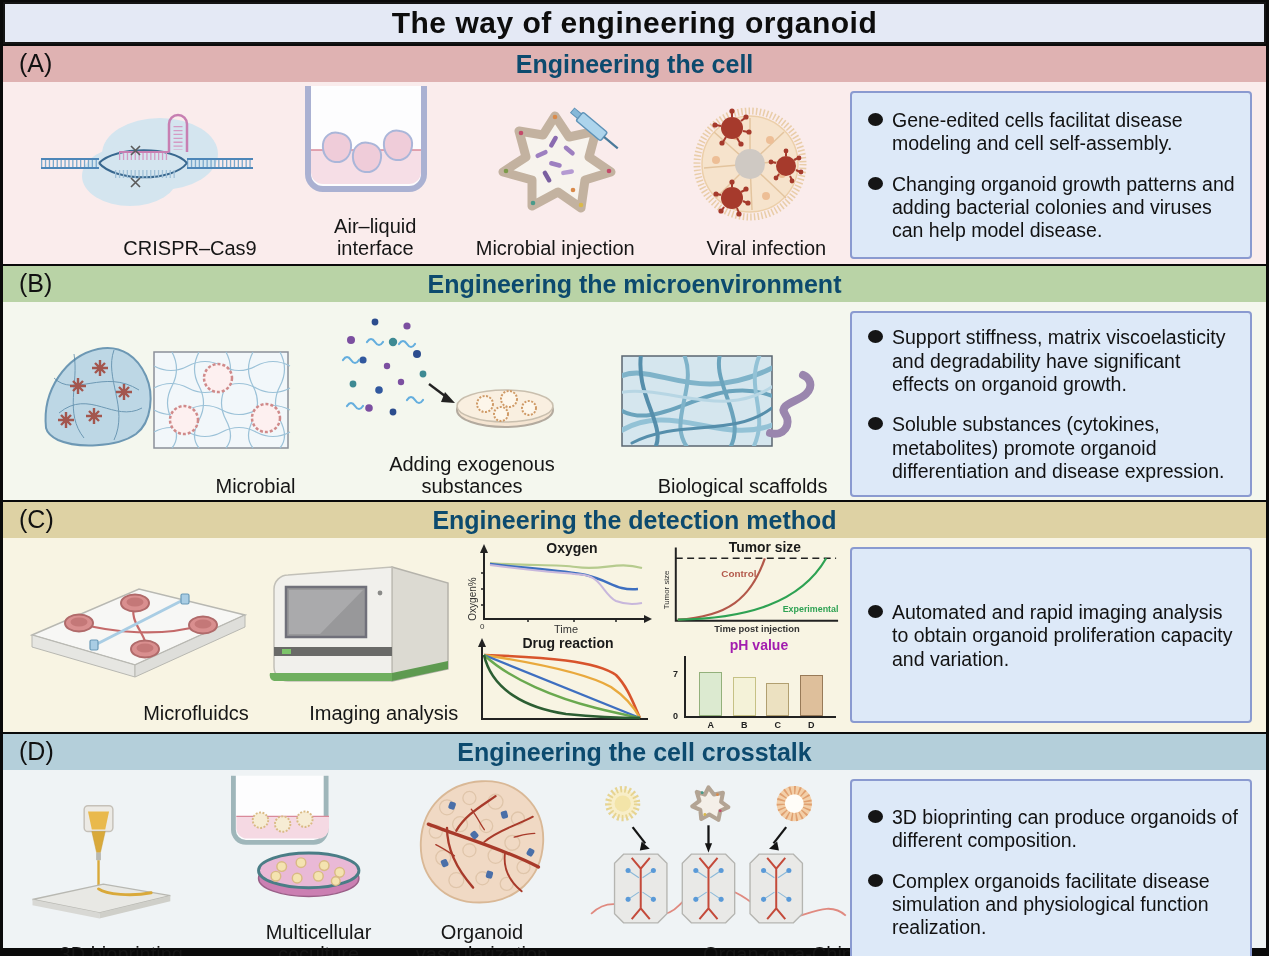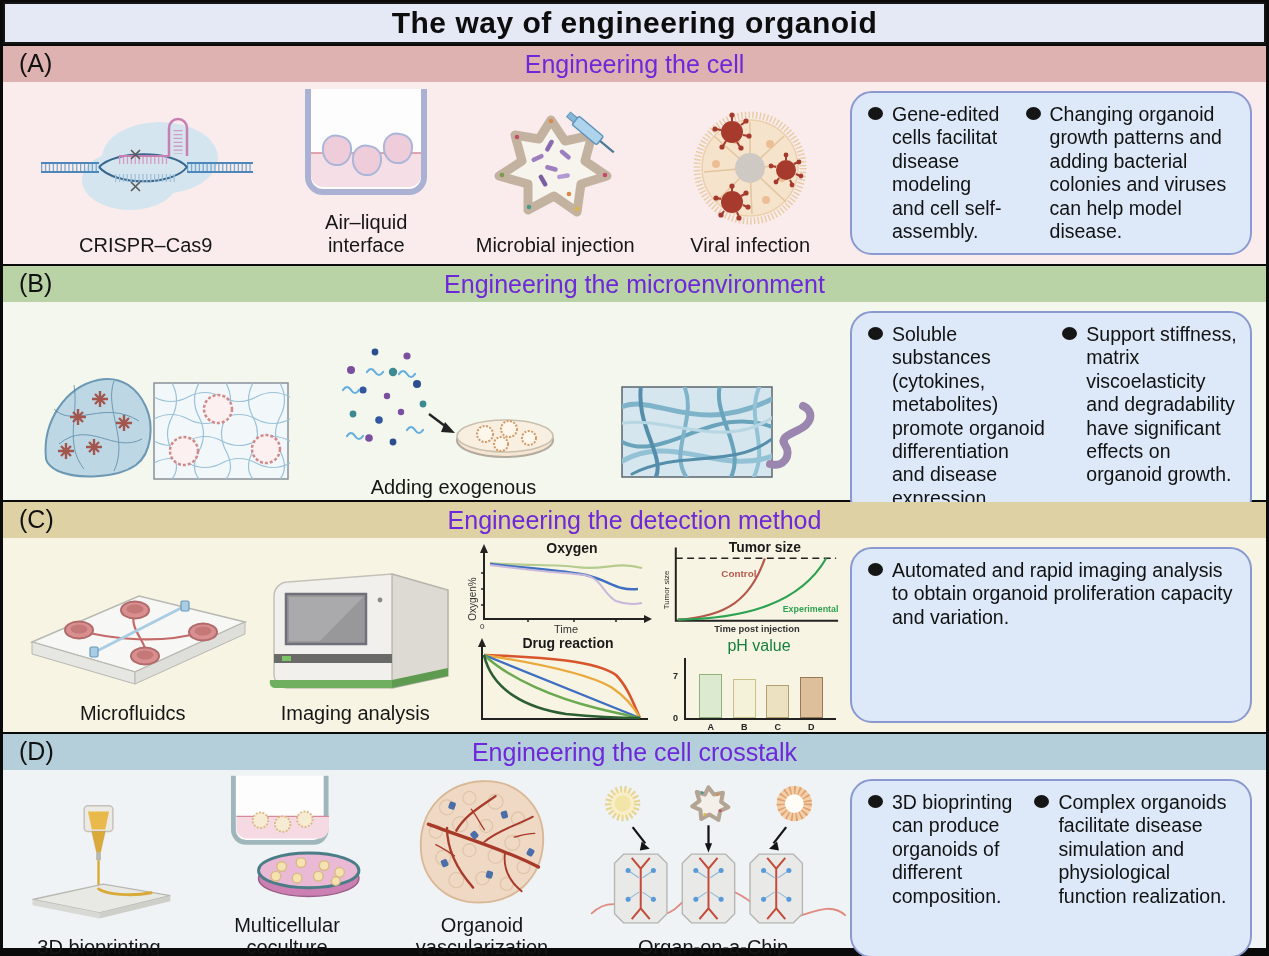--- a/index.html
+++ b/index.html
@@ -5,38 +5,38 @@
   *{box-sizing:border-box;margin:0;padding:0}
   html,body{width:1269px;height:956px}
   body{font-family:"Liberation Sans",sans-serif;background:#000}
   .frame{width:1269px;height:956px;background:#0a0a0a;padding:2px 3px 8px;display:flex;flex-direction:column;gap:2px}
   .title-bar{height:42px;flex:none;border:2px solid #141414;background:#e4e9f5;display:flex;align-items:center;justify-content:center}
   .title-bar h1{font-size:30px;font-weight:bold;color:#0d0d0d;letter-spacing:.5px}
   .panel{display:flex;flex-direction:column;flex:none}
   .panel-a{height:218px}.panel-b{height:234px}.panel-c{height:230px}.panel-d{height:214px}
   .panel-header{height:36px;flex:none;position:relative;display:flex;align-items:center;justify-content:center}
   .panel-tag{position:absolute;left:16px;top:3px;font-size:25px;color:#111}
-  .panel-header h2{font-size:25px;font-weight:normal;color:#6d28d9}
+  .panel-header h2{font-size:25px;font-weight:bold;color:#0c4a6e}
   .panel-body{flex:1;display:flex;align-items:stretch;padding:0 10px 0 12px;gap:4px;min-width:0}
   .items-row{flex:1;display:flex;align-items:flex-end;justify-content:space-around;padding-bottom:8px;min-width:0}
-  figure{display:flex;flex-direction:column;align-items:center;gap:4px}
+  figure{display:flex;flex-direction:column;align-items:flex-end;gap:11px}
   figcaption{font-size:20px;color:#161616;text-align:center;line-height:1.12}
   .cap-w120{max-width:122px}.cap-w205{max-width:205px}.cap-w145{max-width:145px}.cap-w190{max-width:190px}
-  .info-box{width:402px;flex:none;align-self:stretch;margin:9px 4px 9px 0;border:2px solid #8a9ad0;background:#dde9f8;border-radius:22px;
-            padding:10px 12px 8px 16px;display:flex;flex-direction:row;justify-content:center;gap:17px}
+  .info-box{width:402px;flex:none;align-self:stretch;margin:9px 4px 9px 0;border:2px solid #8a9ad0;background:#dde9f8;border-radius:4px;
+            padding:10px 12px 8px 16px;display:flex;flex-direction:column;justify-content:center;gap:17px}
   .bullet{display:flex;gap:9px;font-size:19.5px;line-height:1.2;color:#121212}
   .bullet .dot{flex:none;width:15px;height:13px;border-radius:50%;background:#151515;margin-top:4px}
   
   .charts-grid{flex:none;width:382px;display:grid;grid-template-columns:192px 190px;grid-template-rows:96px 96px;align-self:center}
   .mini-chart{width:100%;height:100%;display:block}
   .chart-title{font-family:"Liberation Sans",sans-serif;font-size:14px;font-weight:bold;fill:#1a1a1a}
   .axis-label{font-family:"Liberation Sans",sans-serif;fill:#333}
   
   .ph-chart{position:relative;padding-top:2px}
-  .ph-title{text-align:center;font-weight:normal;font-size:16px;color:#15803d;margin-left:16px}
+  .ph-title{text-align:center;font-weight:bold;font-size:14px;color:#a21caf;margin-left:16px}
   .ph-plot{position:relative;margin:3px 10px 15px 28px;height:62px;border-left:2px solid #222;border-bottom:2px solid #222}
   .ph-bars{display:flex;align-items:flex-end;justify-content:space-around;height:100%;padding:0 8px}
   .ph-bar-wrap{position:relative;display:flex;align-items:flex-end;width:23px;height:100%}
   .ph-bar{width:100%;border:1.5px solid}
   .ph-cat{position:absolute;bottom:-14px;left:50%;transform:translateX(-50%);font-size:9px;font-weight:bold;color:#222}
   .ph-tick{position:absolute;font-size:9px;font-weight:bold;color:#222;left:-13px}
   .ph-tick-7{top:calc(30% - 5px)}
   .ph-tick-0{bottom:-5px}
 </style>
 </head>
@@ -242,21 +242,21 @@
                 <path d="M80,22 C70,50 95,80 80,112"></path>
             </g>
             <g stroke="#a3564e" stroke-width="2.4">
               <path d="M-8,0 L8,0 M0,-8 L0,8 M-5,-5 L5,5 M-5,5 L5,-5" transform="translate(44,58)"></path>
               <path d="M-8,0 L8,0 M0,-8 L0,8 M-5,-5 L5,5 M-5,5 L5,-5" transform="translate(66,40)"></path>
               <path d="M-8,0 L8,0 M0,-8 L0,8 M-5,-5 L5,5 M-5,5 L5,-5" transform="translate(60,88)"></path>
               <path d="M-8,0 L8,0 M0,-8 L0,8 M-5,-5 L5,5 M-5,5 L5,-5" transform="translate(90,64)"></path>
               <path d="M-8,0 L8,0 M0,-8 L0,8 M-5,-5 L5,5 M-5,5 L5,-5" transform="translate(32,92)"></path>
             </g>
           </svg>
-          <figcaption>Automated</figcaption>
+          <figcaption>Microbial</figcaption>
         </figure>
         <figure>
           <svg class="illus" width="242" height="140" viewBox="0 0 242 140">
             <g>
               <circle cx="18" cy="38" r="4" fill="#7b4fa0"></circle>
                 <circle cx="42" cy="20" r="3.4" fill="#2c4d8e"></circle>
               <circle cx="60" cy="40" r="4.2" fill="#3d8a93"></circle>
                 <circle cx="30" cy="58" r="3.6" fill="#31589e"></circle>
               <circle cx="54" cy="64" r="3.2" fill="#7b4fa0"></circle>
                 <circle cx="74" cy="24" r="3.6" fill="#7b4fa0"></circle>
@@ -308,25 +308,25 @@
               <path d="M20,105 C70,80 120,100 160,70" stroke="#558eab" stroke-width="3"></path>
             </g>
             <path d="M158,95 C172,99 180,86 173,76 C166,66 186,64 194,56 C202,48 198,40 191,37" fill="none" stroke="#9a86ae" stroke-width="8" stroke-linecap="round"></path>
           </svg>
           <figcaption>Biological scaffolds</figcaption>
         </figure>
       </div>
       <aside class="info-box" style="background-color: rgb(221, 233, 248); border-color: rgb(138, 154, 208);">
         <div class="bullet">
             <span class="dot"></span>
-            <span>Soluble substances (cytokines, metabolites) promote organoid differentiation and disease expression.</span>
+            <span>Support stiffness, matrix viscoelasticity and degradability have significant effects on organoid growth.</span>
           </div>
         <div class="bullet">
             <span class="dot"></span>
-            <span>Support stiffness, matrix viscoelasticity and degradability have significant effects on organoid growth.</span>
+            <span>Soluble substances (cytokines, metabolites) promote organoid differentiation and disease expression.</span>
           </div>
       </aside>
     </div>
   </section>
 
   <section class="panel panel-c" style="background-color: rgb(248, 244, 227);">
     <div class="panel-header" style="background-color: rgb(222, 210, 164);">
       <span class="panel-tag">(C)</span>
       <h2>Engineering the detection method</h2>
     </div>

